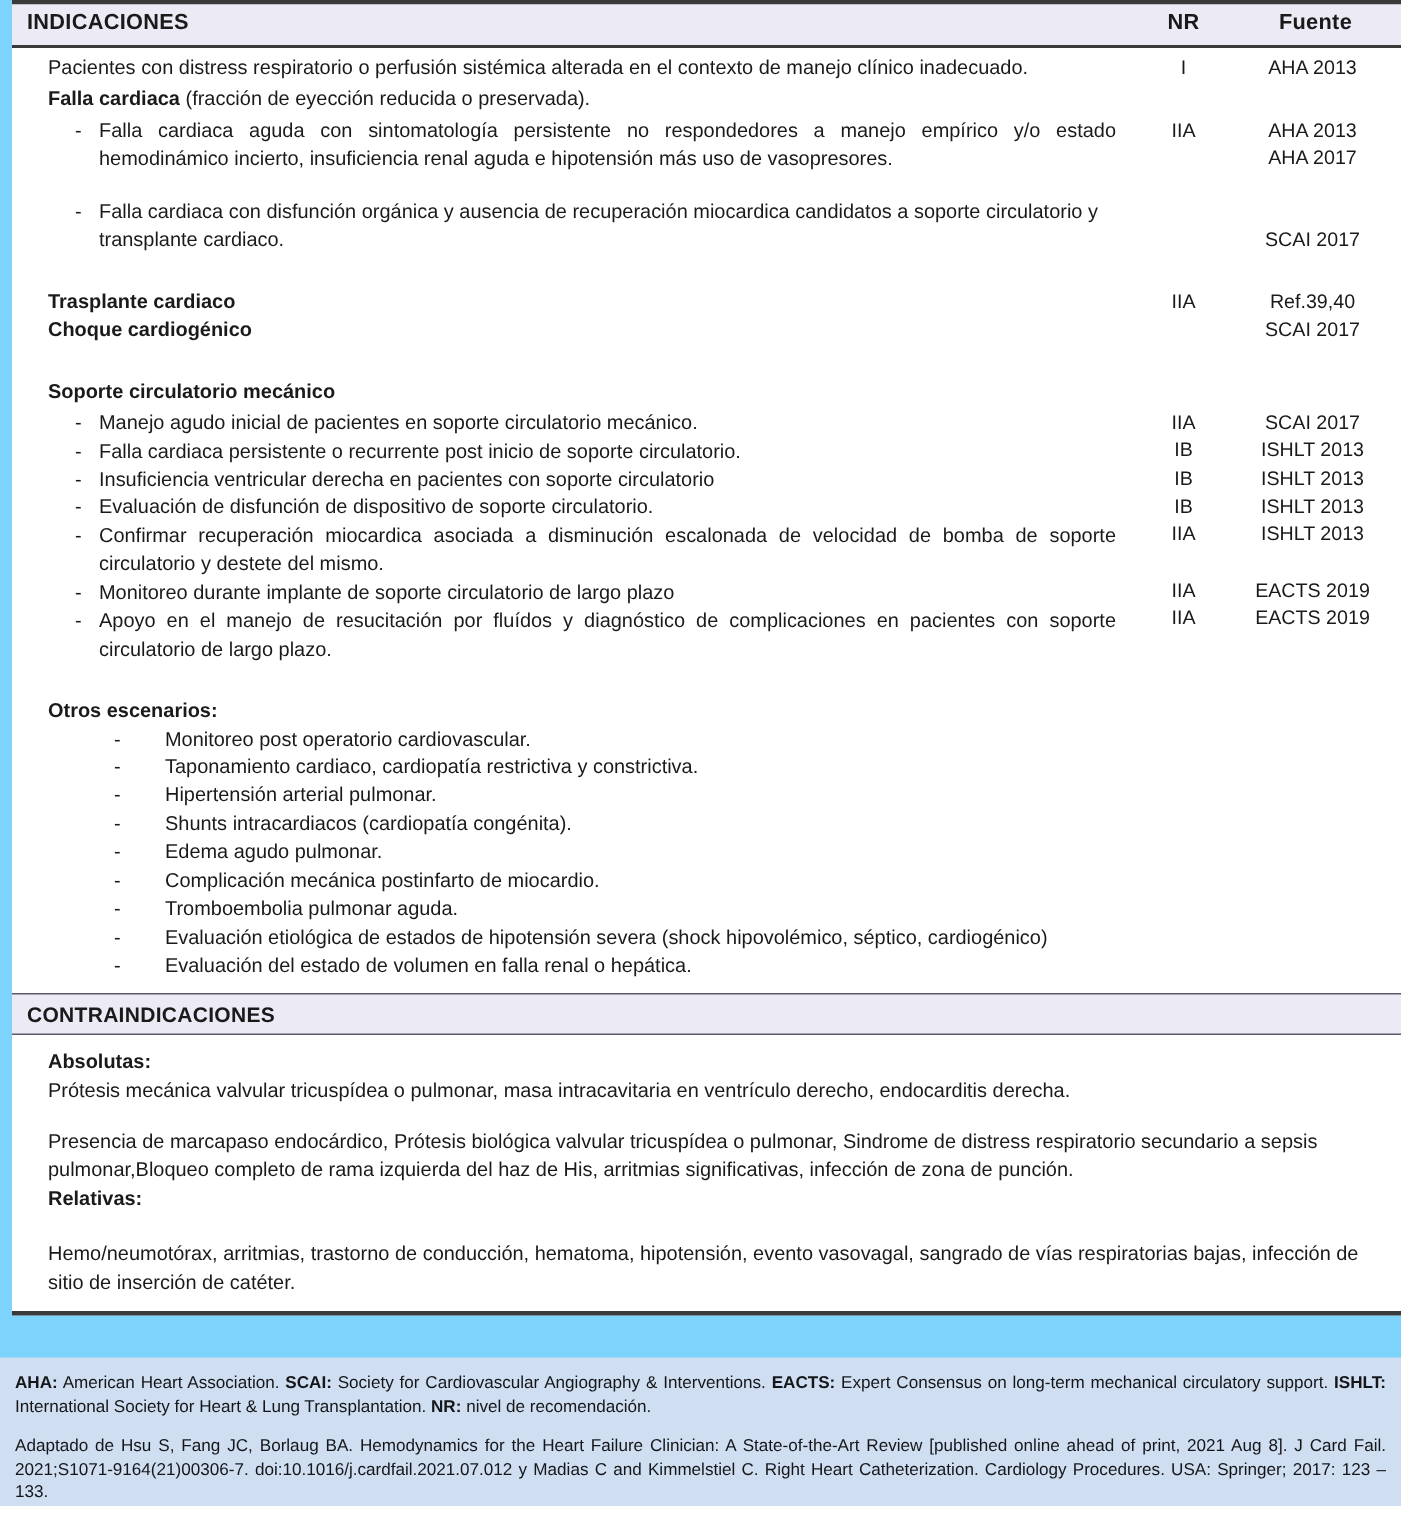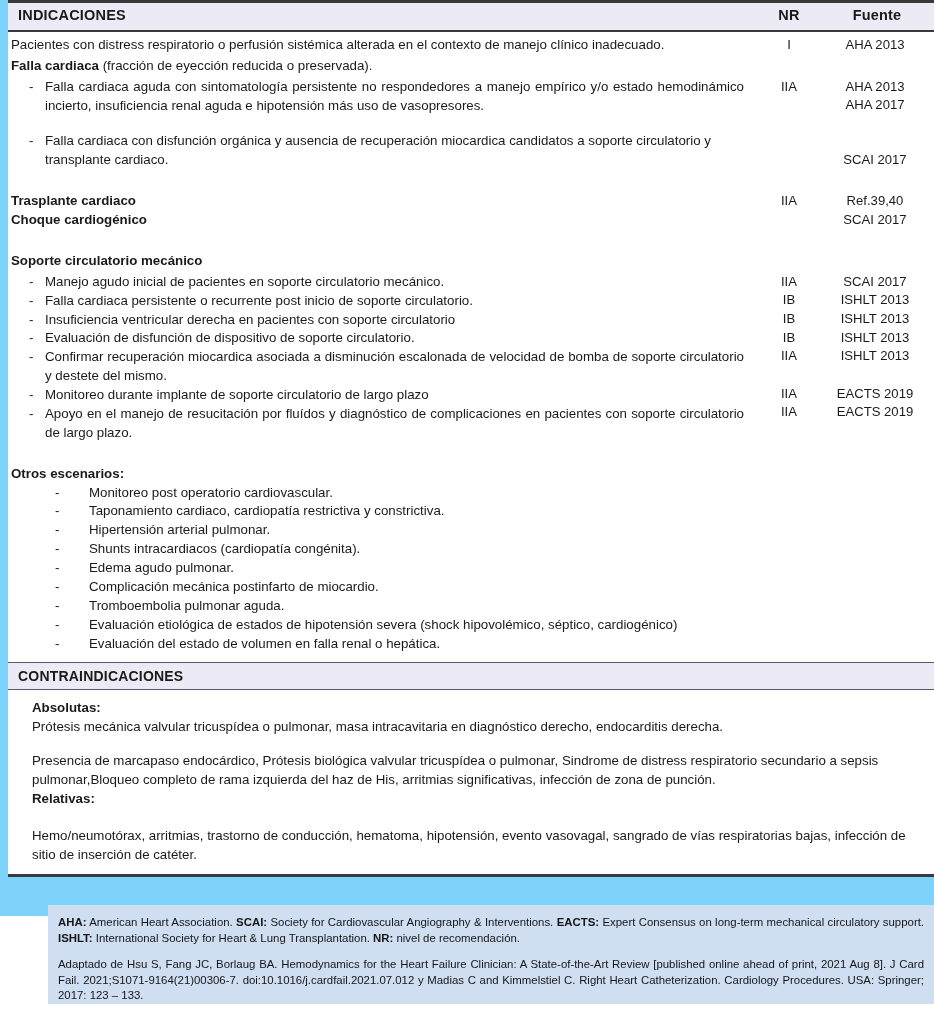--- a/index.html
+++ b/index.html
@@ -34,21 +34,21 @@
     border-bottom: 3px solid #3a3a3a;
     box-sizing: border-box;
   }
 
   .row {
     display: flex;
     align-items: flex-start;
     box-sizing: border-box;
   }
 
-  .col-main  { width: 742px; box-sizing: border-box; padding-left: 3px; padding-right: 6px; }
+  .col-main  { width: 742px; box-sizing: border-box; padding-left: 24px; padding-right: 6px; }
   .col-nr    { width: 78px;  box-sizing: border-box; text-align: center; }
   .col-src   { width: 98px;  box-sizing: border-box; text-align: center; padding-right: 4px; }
 
   
   .thead {
     background: #eceaf4;
     border-bottom: 2.5px solid #3a3a3a;
   }
   .thead .cell {
     font-size: 14.5px;
@@ -123,21 +123,20 @@
   .pad-blk p { margin: 0; }
 
   
   .footnotes {
     position: absolute;
     left: 0;
     right: 0;
     background: #cfdef0;
     padding: 10px 10px 0 10px;
     box-sizing: border-box;
-    margin-left: 48px;
   }
   .fn {
     font-size: 11.4px;
     line-height: 1.36;
     text-align: justify;
     margin: 0 0 11px 0;
     color: #14161a;
   }
   .fn:last-child { margin-bottom: 0; }
   .fn .b { font-weight: bold; }
@@ -332,21 +331,21 @@
         <div class="col-nr"></div>
         <div class="col-src"></div>
       </div>
 
       <div class="spacer-sm"></div>
 
       <div class="band">CONTRAINDICACIONES</div>
 
       <div class="pad-blk">
         <p class="txt nojust b">Absolutas:</p>
-        <p class="txt nojust">Prótesis mecánica valvular tricuspídea o pulmonar, masa intracavitaria en diagnóstico derecho, endocarditis derecha.</p>
+        <p class="txt nojust">Prótesis mecánica valvular tricuspídea o pulmonar, masa intracavitaria en ventrículo derecho, endocarditis derecha.</p>
         <div class="spacer-md"></div>
         <p class="txt nojust">Presencia de marcapaso endocárdico, Prótesis biológica valvular tricuspídea o pulmonar, Sindrome de distress respiratorio secundario a sepsis pulmonar,Bloqueo completo de rama izquierda del haz de His, arritmias significativas, infección de zona de punción.</p>
         <p class="txt nojust b">Relativas:</p>
       </div>
 
 
       <div class="pad-blk">
         <p class="txt nojust">Hemo/neumotórax, arritmias, trastorno de conducción, hematoma, hipotensión, evento vasovagal, sangrado de vías respiratorias bajas, infección de sitio de inserción de catéter.</p>
       </div>
 

